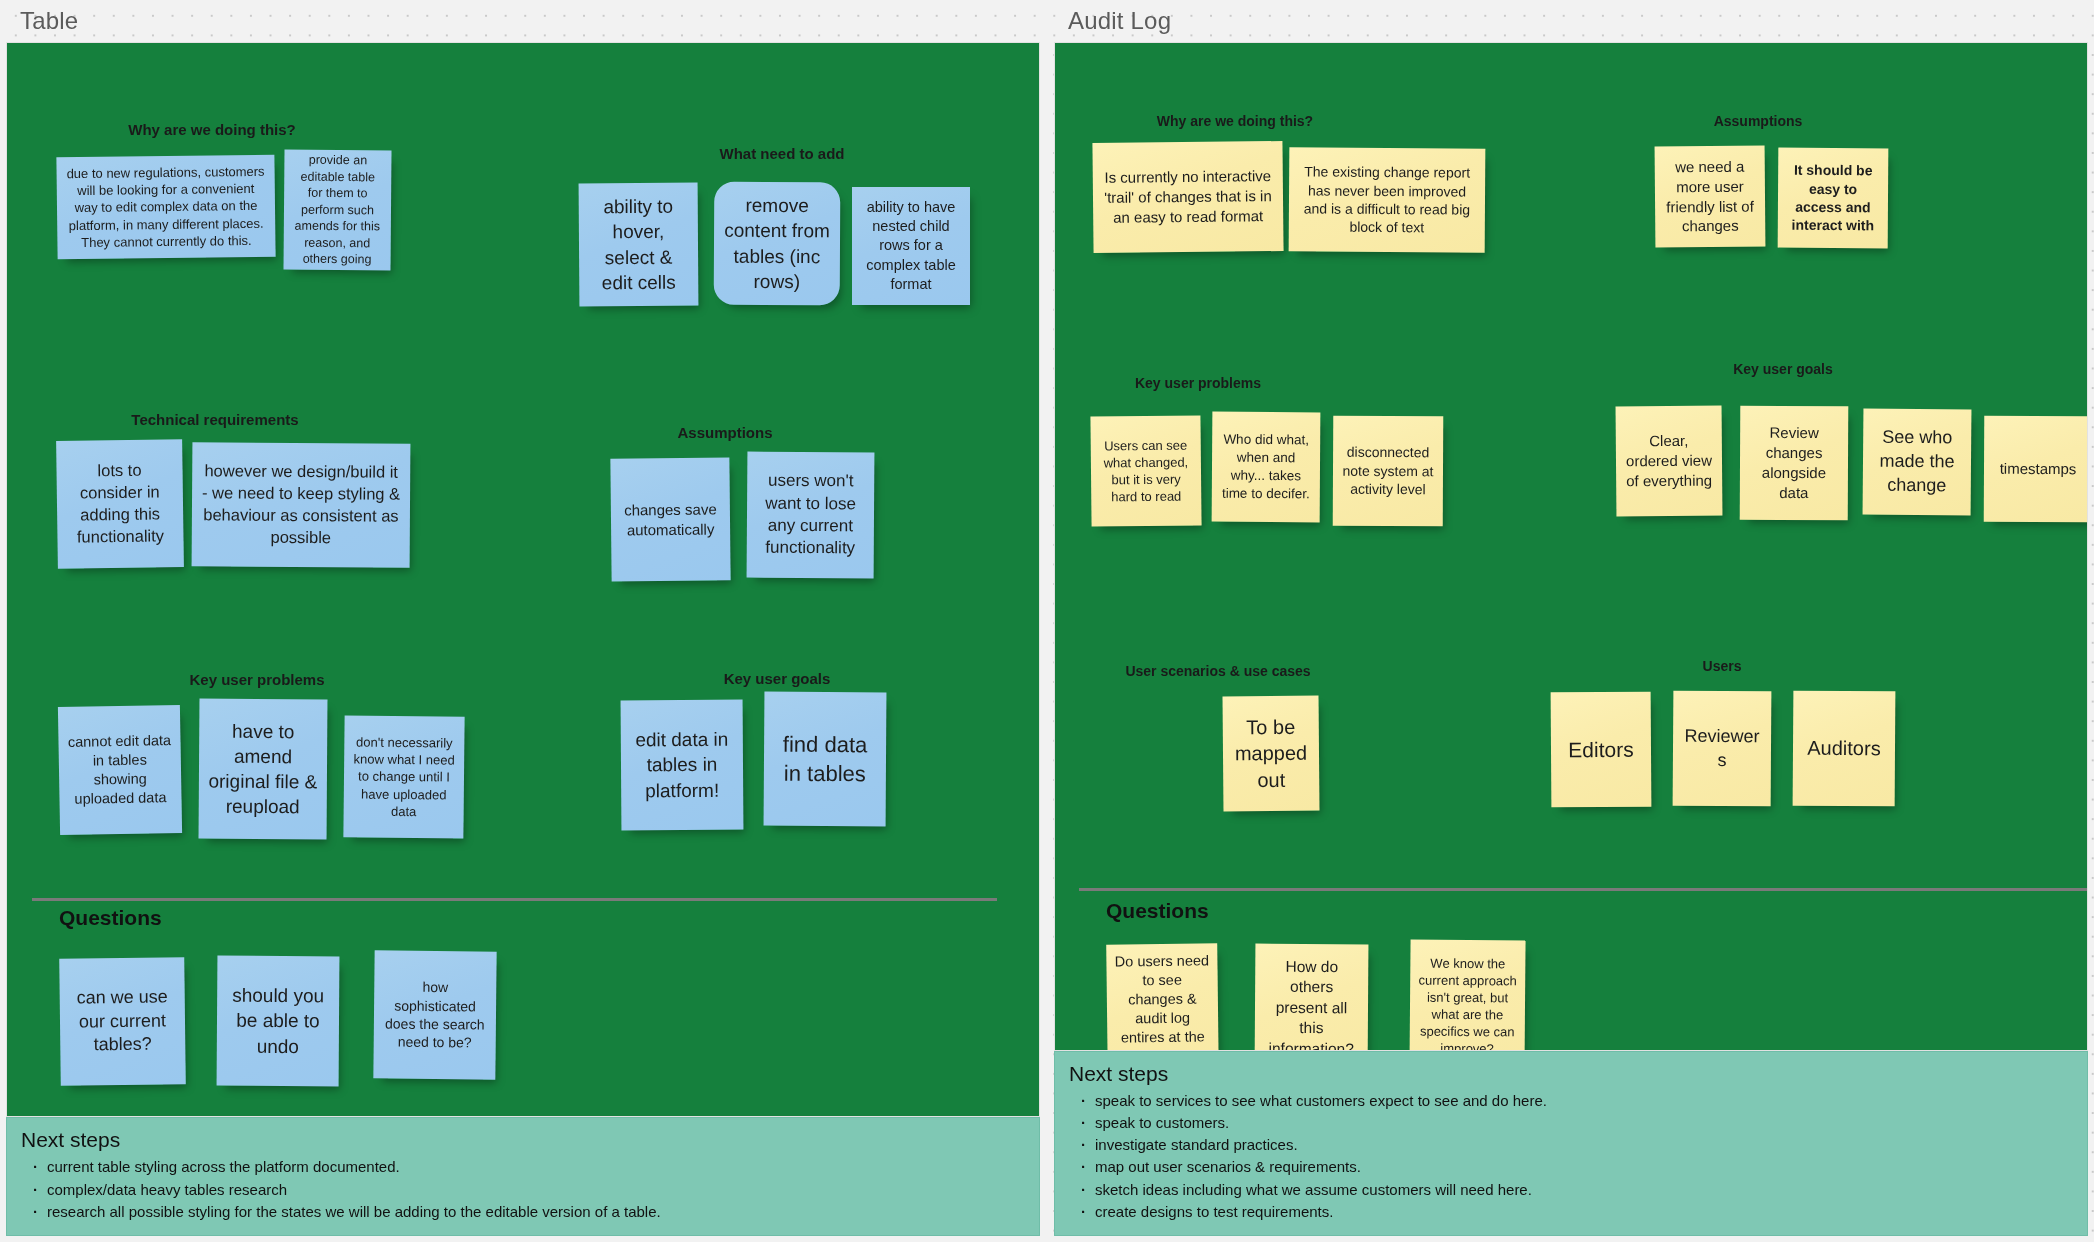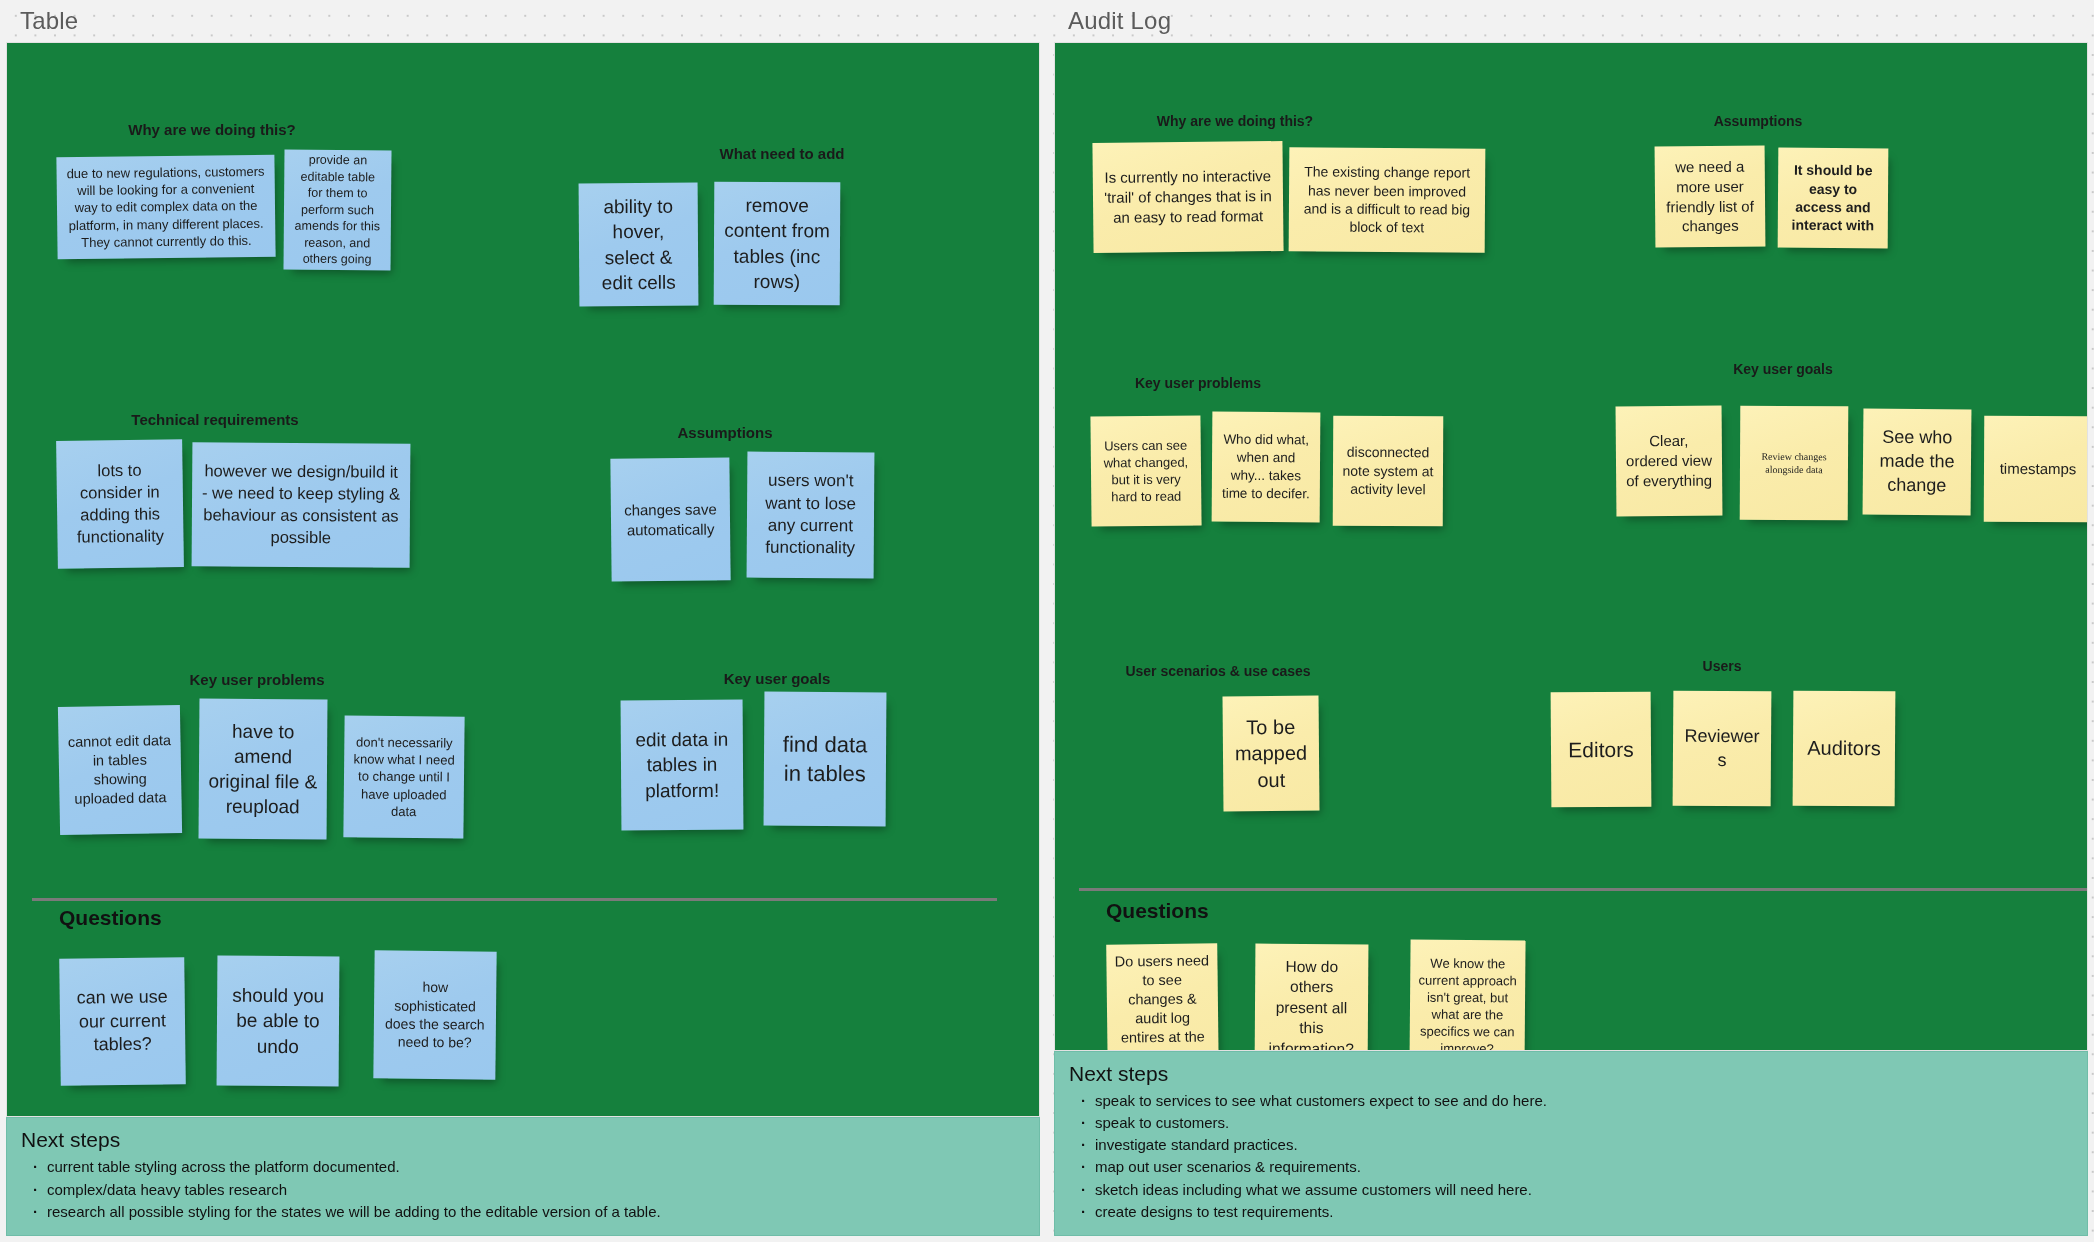--- a/index.html
+++ b/index.html
@@ -151,22 +151,25 @@
           <div class="section-label" style="left: 770px; top: 627px;">Key user goals</div>
           <div class="note blue" style="left: 50px; top: 113px; width: 218px; height: 102px; font-size: 13px; transform: rotate(-0.7deg);">
             <span class="txt">due to new regulations, customers will be looking for a convenient way to edit complex data on the platform, in many different places. They cannot currently do this.</span>
           </div>
           <div class="note blue" style="left: 277px; top: 107px; width: 107px; height: 120px; font-size: 12.5px; transform: rotate(0.5deg);">
             <span class="txt">we want to provide an editable table for them to perform such amends for this reason, and others going forward.</span>
           </div>
           <div class="note blue" style="left: 572px; top: 140px; width: 119px; height: 123px; font-size: 19px; transform: rotate(-0.4deg);">
             <span class="txt">ability to hover, select &amp; edit cells</span>
           </div>
-          <div class="note blue" style="left: 707px; top: 139px; width: 126px; height: 123px; font-size: 19px; transform: rotate(0.3deg);">
+          <div class="note blue" style="left: 707px; top: 139px; width: 126px; height: 123px; font-size: 19px; transform: rotate(0.3deg); border-radius: 20px;">
             <span class="txt">remove content from tables (inc rows)</span>
+          </div>
+          <div class="note blue" style="left: 845px; top: 144px; width: 118px; height: 118px; font-size: 14.5px; transform: rotate(0deg);">
+            <span class="txt">ability to have nested child rows for a complex table format</span>
           </div>
           <div class="note blue" style="left: 50px; top: 397px; width: 126px; height: 128px; font-size: 16.5px; transform: rotate(-0.8deg);">
             <span class="txt">lots to consider in adding this functionality</span>
           </div>
           <div class="note blue" style="left: 185px; top: 400px; width: 218px; height: 124px; font-size: 16.5px; transform: rotate(0.4deg);">
             <span class="txt">however we design/build it - we need to keep styling &amp; behaviour as consistent as possible</span>
           </div>
           <div class="note blue" style="left: 604px; top: 415px; width: 119px; height: 123px; font-size: 15px; transform: rotate(-0.6deg);">
             <span class="txt">changes save automatically</span>
           </div>
@@ -238,21 +241,21 @@
           </div>
           <div class="note yellow" style="left: 157px; top: 369px; width: 108px; height: 110px; font-size: 13.5px; transform: rotate(0.4deg);">
             <span class="txt">Who did what, when and why... takes time to decifer.</span>
           </div>
           <div class="note yellow" style="left: 278px; top: 373px; width: 110px; height: 110px; font-size: 14px; transform: rotate(0.3deg);">
             <span class="txt">disconnected note system at activity level</span>
           </div>
           <div class="note yellow" style="left: 561px; top: 363px; width: 106px; height: 110px; font-size: 15px; transform: rotate(-0.5deg);">
             <span class="txt">Clear, ordered view of everything</span>
           </div>
-          <div class="note yellow" style="left: 685px; top: 363px; width: 108px; height: 114px; font-size: 10px; transform: rotate(0.3deg); font-family: Liberation Serif, serif;">
+          <div class="note yellow" style="left: 685px; top: 363px; width: 108px; height: 114px; font-size: 15px; transform: rotate(0.3deg);">
             <span class="txt">Review changes alongside data</span>
           </div>
           <div class="note yellow" style="left: 808px; top: 366px; width: 108px; height: 106px; font-size: 18px; transform: rotate(0.5deg);">
             <span class="txt">See who made the change</span>
           </div>
           <div class="note yellow" style="left: 929px; top: 373px; width: 108px; height: 106px; font-size: 15px; transform: rotate(0.3deg);">
             <span class="txt">timestamps</span>
           </div>
           <div class="note yellow" style="left: 496px; top: 649px; width: 100px; height: 115px; font-size: 21px; transform: rotate(-0.4deg);">
             <span class="txt">Editors</span>

